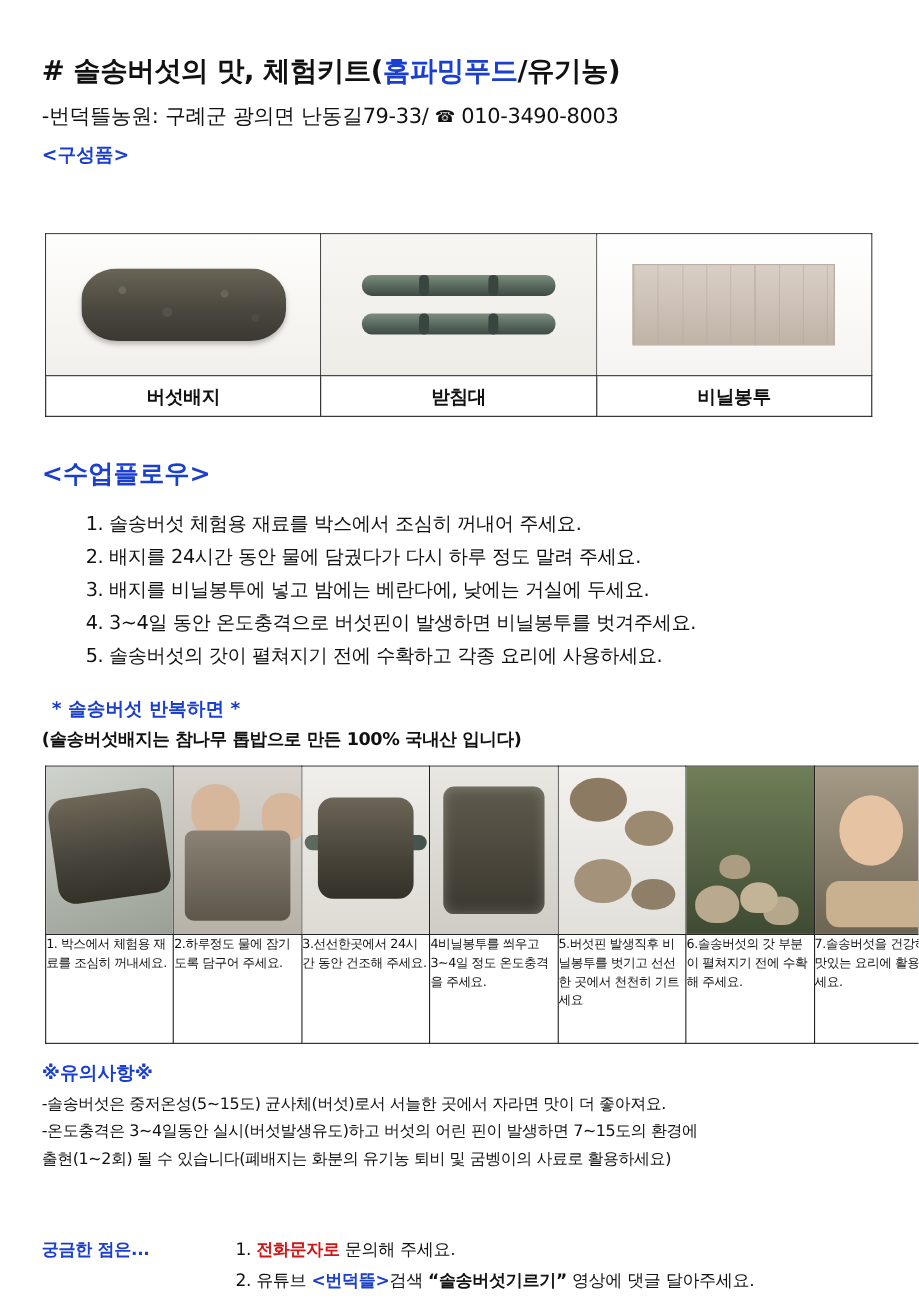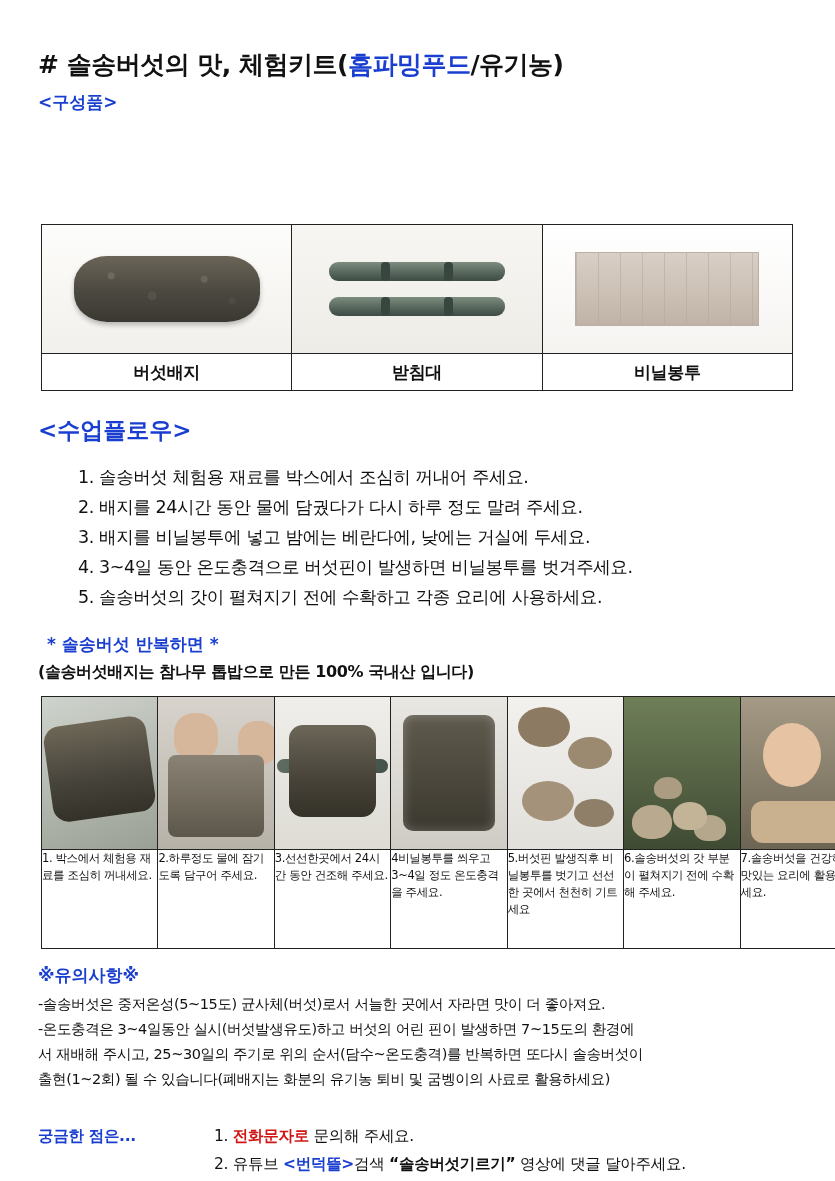--- a/index.html
+++ b/index.html
@@ -49,21 +49,21 @@
     color: #1a3fd0;
     font-weight: bold;
     font-size: 17px;
     margin: 10px 0 0 38px;
   }
 
   
   .comp-table {
     position: absolute;
     left: 41px;
-    top: 176px;
+    top: 164px;
     width: 752px;
     border: 1.5px solid #222;
     border-collapse: collapse;
     table-layout: fixed;
   }
   .comp-table td {
     border: 1.5px solid #222;
     padding: 0;
     vertical-align: middle;
     text-align: center;
@@ -319,20 +319,23 @@
 </style>
 </head>
 <body>
 
 <div class="page">
 
   <div class="title">
     <span># 솔송버섯의 맛, 체험키트(</span><span class="blue">홈파밍푸드</span><span>/유기농)</span>
   </div>
 
+  <div class="subtitle">
+    <span>-번덕뜰농원: 구례군 광의면 난동길79-33/ </span><span class="phone-glyph">☎</span><span> 010-3490-8003</span>
+  </div>
 
   <div class="section-label">&lt;구성품&gt;</div>
 
   <table class="comp-table">
     <tbody>
         <tr>
       <td class="comp-img-cell">
         <div class="ph ph-badji">
               <div class="log"></div>
             </div>
@@ -403,21 +406,20 @@
       <td class="kit-cap-cell">6.솔송버섯의 갓 부분이 펼쳐지기 전에 수확해 주세요.</td>
       <td class="kit-cap-cell">7.솔송버섯을 건강하고 맛있는 요리에 활용하세요.</td>
     </tr>
   </tbody>
     </table>
 
   <div class="notice-title">※유의사항※</div>
   <div class="notice-body">
     <div>-솔송버섯은 중저온성(5~15도) 균사체(버섯)로서 서늘한 곳에서 자라면 맛이 더 좋아져요.</div>
     <div>-온도충격은 3~4일동안 실시(버섯발생유도)하고 버섯의 어린 핀이 발생하면 7~15도의 환경에</div>
-    <div>서 재배해 주시고, 25~30일의 주기로 위의 순서(담수~온도충격)를 반복하면 또다시 솔송버섯이</div>
     <div>출현(1~2회) 될 수 있습니다(폐배지는 화분의 유기농 퇴비 및 굼벵이의 사료로 활용하세요)</div>
   </div>
 
   <div class="q-block">
     <div class="q-row">
       <span class="num q-label">궁금한 점은...</span>
       <span>
         <span>1.</span>
         <span class="red">전화문자로</span><span> 문의해 주세요.</span>
       </span>

